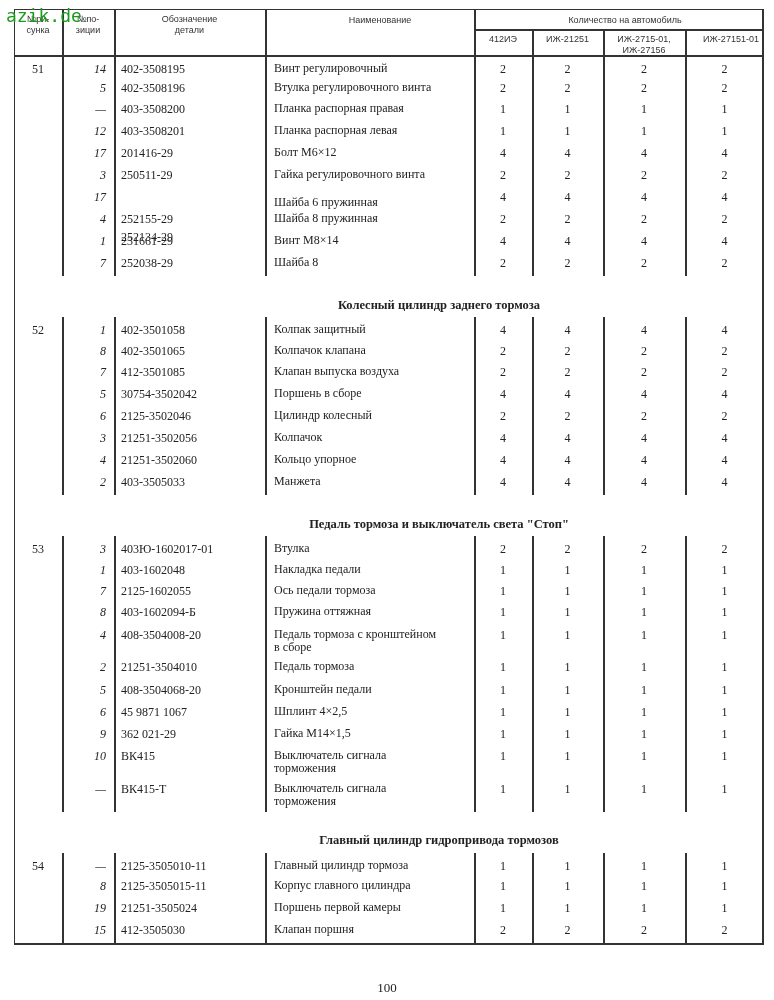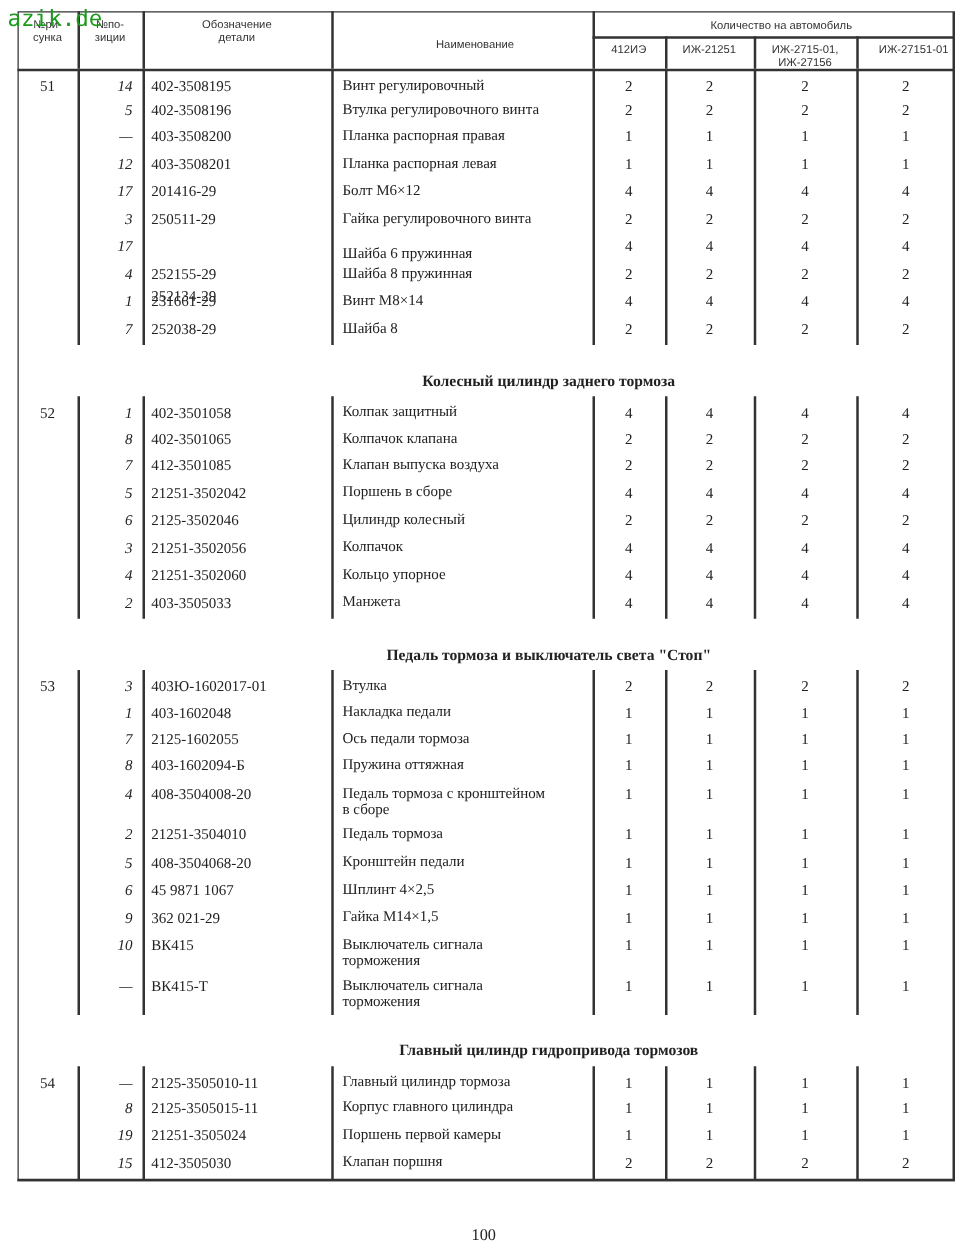--- a/index.html
+++ b/index.html
@@ -24,21 +24,21 @@
 
 <div id="table">
   <div class="frame"></div>
 
   <div class="hdr" style="left:14px;top:14px;width:48px;white-space:pre-line;">№ри-
 сунка</div>
   <div class="hdr" style="left:62px;top:14px;width:52px;white-space:pre-line;">№по-
 зиции</div>
   <div class="hdr" style="left:114px;top:14px;width:151px;white-space:pre-line;">Обозначение
 детали</div>
-  <div class="hdr" style="left:265px;top:30px;width:230px;text-align:center;">Наименование</div>
+  <div class="hdr" style="left:265px;top:15px;width:230px;text-align:center;">Наименование</div>
   <div class="hdr" style="left:474px;top:15px;width:302px;">Количество на автомобиль</div>
   <div class="hdr" style="left:474px;top:34px;width:58px;white-space:pre-line;">412ИЭ</div>
   <div class="hdr" style="left:532px;top:34px;width:71px;white-space:pre-line;">ИЖ-21251</div>
   <div class="hdr" style="left:603px;top:34px;width:82px;white-space:pre-line;">ИЖ-2715-01,
 ИЖ-27156</div>
   <div class="hdr" style="left:685px;top:34px;width:92px;white-space:pre-line;">ИЖ-27151-01</div>
   <div class="hline" style="left:474px;top:29px;width:290px;"></div>
   <div class="hline" style="left:14px;top:55px;width:750px;"></div>
   <div id="header-vlines">
       <div class="vline" style="left: 62px; top: 9px; height: 46px;"></div>
@@ -179,21 +179,21 @@
         <div class="cell pos" style="left: 66px; top: 365px;">7</div>
         <div class="cell " style="left: 121px; top: 365px;">412-3501085</div>
         <div class="cell name" style="left: 274px; top: 365px; white-space: pre-line;">Клапан выпуска воздуха</div>
         <div class="cell qty" style="left: 474px; width: 58px; top: 365px;">2</div>
         <div class="cell qty" style="left: 532px; width: 71px; top: 365px;">2</div>
         <div class="cell qty" style="left: 603px; width: 82px; top: 365px;">2</div>
         <div class="cell qty" style="left: 685px; width: 79px; top: 365px;">2</div>
       </div>
       <div>
         <div class="cell pos" style="left: 66px; top: 387px;">5</div>
-        <div class="cell " style="left: 121px; top: 387px;">21251-3502042</div>
+        <div class="cell " style="left: 121px; top: 387px;">30754-3502042</div>
         <div class="cell name" style="left: 274px; top: 387px; white-space: pre-line;">Поршень в сборе</div>
         <div class="cell qty" style="left: 474px; width: 58px; top: 387px;">4</div>
         <div class="cell qty" style="left: 532px; width: 71px; top: 387px;">4</div>
         <div class="cell qty" style="left: 603px; width: 82px; top: 387px;">4</div>
         <div class="cell qty" style="left: 685px; width: 79px; top: 387px;">4</div>
       </div>
       <div>
         <div class="cell pos" style="left: 66px; top: 409px;">6</div>
         <div class="cell " style="left: 121px; top: 409px;">2125-3502046</div>
         <div class="cell name" style="left: 274px; top: 409px; white-space: pre-line;">Цилиндр колесный</div>

